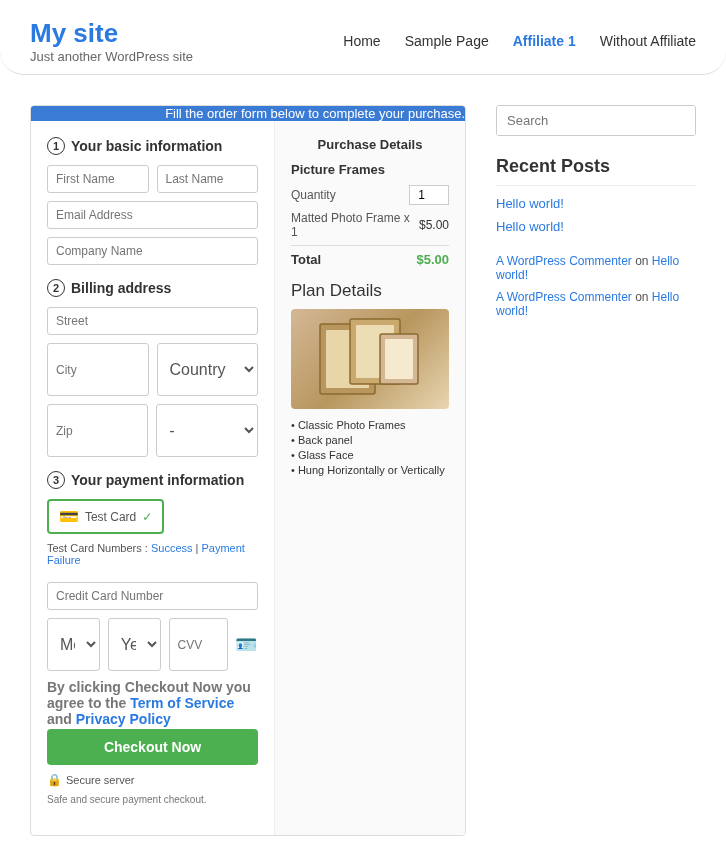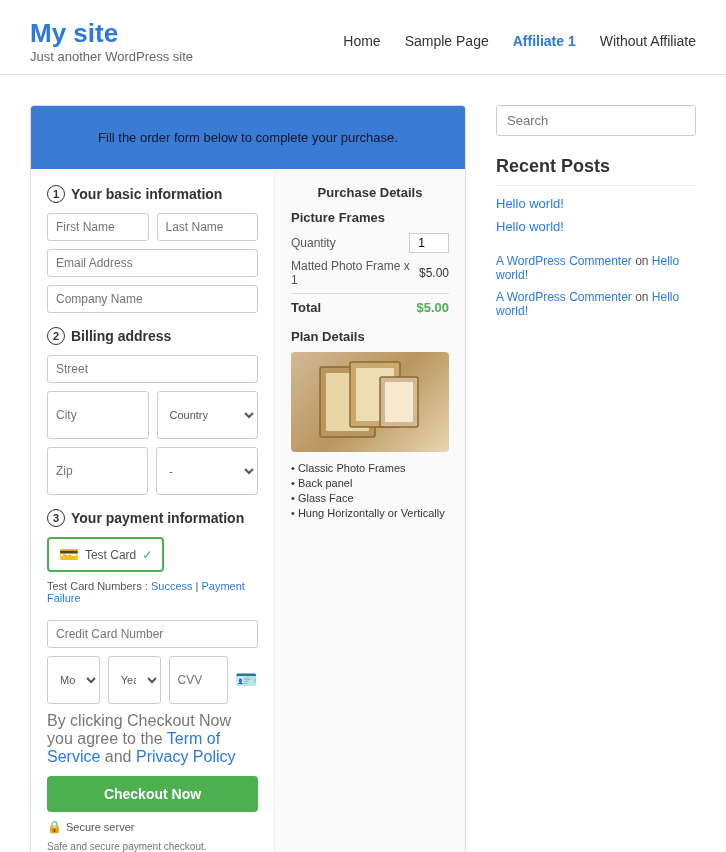--- a/index.html
+++ b/index.html
@@ -1,69 +1,69 @@
 <!DOCTYPE html>
 <html><head>
   <meta charset="utf-8">
   <style>
     * { box-sizing: border-box; margin: 0; padding: 0; }
     body { font-family: Arial, sans-serif; font-size: 14px; color: #333; background: #fff; }
 
     
-    .header { display: flex; align-items: center; justify-content: space-between; padding: 18px 30px 10px; border-bottom: 1px solid #ddd; }
+    .header { display: flex; align-items: center; justify-content: space-between; padding: 18px 30px 10px; border-bottom: 1px solid #ddd; border-radius: 24px; }
     .site-title h1 { font-size: 26px; color: #2a7ae2; font-weight: bold; }
     .site-title p { font-size: 13px; color: #666; }
     .nav { display: flex; gap: 24px; align-items: center; }
     .nav a { text-decoration: none; color: #333; font-size: 14px; }
     .nav a.active { color: #2a7ae2; font-weight: bold; }
 
     
     .main-wrapper { display: flex; padding: 30px 30px 20px; gap: 30px; }
     .content-area { flex: 1; max-width: 480px; }
     .page-title { font-size: 26px; font-weight: bold; color: #222; margin-bottom: 20px; }
 
     
     .checkout-card { border: 1px solid #ddd; border-radius: 4px; overflow: hidden; }
-    .checkout-header { background: #3a7bd5; color: #0f172a; text-align: center; padding: 24px; font-size: 13px; }
+    .checkout-header { background: #3a7bd5; color: #ffffff; text-align: right; padding: 0; font-size: 13px; }
     .checkout-body { display: flex; }
     .form-section { flex: 1; padding: 16px; border-right: 1px solid #eee; }
     .details-section { width: 190px; padding: 16px; background: #fafafa; }
 
     
     .section-title { font-size: 14px; font-weight: bold; margin-bottom: 10px; display: flex; align-items: center; gap: 6px; }
     .section-num { display: inline-flex; align-items: center; justify-content: center; width: 18px; height: 18px; border: 1.5px solid #333; border-radius: 50%; font-size: 11px; }
     .form-row { display: flex; gap: 8px; margin-bottom: 8px; }
     .form-input { width: 100%; border: 1px solid #ccc; border-radius: 3px; padding: 6px 8px; font-size: 12px; color: #555; background: #fff; }
-    .form-select { width: 100%; border: 1px solid #ccc; border-radius: 3px; padding: 16px 8px; font-size: 11px; color: #555; background: #fff; appearance: auto; }
+    .form-select { width: 100%; border: 1px solid #ccc; border-radius: 3px; padding: 16px 8px; font-size: 16px; color: #555; background: #fff; appearance: auto; }
     .form-section-block { margin-bottom: 14px; }
 
     
     .payment-card-btn { display: flex; align-items: center; gap: 6px; border: 2px solid #4caf50; border-radius: 4px; padding: 6px 10px; width: fit-content; font-size: 12px; color: #555; cursor: pointer; margin-bottom: 8px; }
     .payment-card-btn .card-icon { font-size: 16px; }
     .payment-card-btn .check { color: #4caf50; font-size: 12px; }
     .test-card-links { font-size: 11px; color: #555; margin-bottom: 16px; }
     .test-card-links a { color: #2a7ae2; text-decoration: none; }
-    .tos-text { font-size: 16px; color: #777; margin-bottom: 10px; }
+    .tos-text { font-size: 14px; color: #777; margin-bottom: 2px; font-weight: bold; }
     .tos-text a { color: #2a7ae2; text-decoration: none; }
 
     
     .checkout-btn { background: #4caf50; color: #fff; border: none; border-radius: 4px; padding: 10px 20px; font-size: 14px; font-weight: bold; cursor: pointer; width: 100%; margin-bottom: 8px; }
     .secure-info { display: flex; align-items: center; gap: 4px; font-size: 11px; color: #555; margin-bottom: 4px; }
     .secure-text-small { font-size: 10px; color: #777; margin-top: 7px; }
 
     
     .details-title { font-size: 13px; font-weight: bold; text-align: center; margin-bottom: 10px; }
     .product-name { font-size: 13px; font-weight: bold; margin-bottom: 8px; }
     .detail-row { display: flex; justify-content: space-between; align-items: center; margin-bottom: 6px; font-size: 12px; }
     .detail-row .label { color: #555; }
     .qty-input { width: 40px; border: 1px solid #ccc; padding: 2px 4px; text-align: center; font-size: 12px; }
     .price { color: #333; }
     .total-row { display: flex; justify-content: space-between; border-top: 1px solid #ddd; padding-top: 6px; font-size: 13px; font-weight: bold; margin-top: 4px; }
     .total-price { color: #4caf50; }
-    .plan-title { font-size: 13px; font-weight: bold; margin: 14px 0 8px; }
+    .plan-title { font-size: 17px; font-weight: normal; margin: 14px 0 8px; }
     .product-image { width: 100%; height: 100px; background: linear-gradient(135deg, #d4b896, #b8965e, #e8d5b0); border-radius: 4px; margin-bottom: 10px; display: flex; align-items: center; justify-content: center; overflow: hidden; }
     .plan-features { font-size: 11px; color: #333; list-style: none; }
     .plan-features li::before { content: "• "; }
     .plan-features li { margin-bottom: 3px; }
 
     
     .sidebar { width: 200px; }
     .search-box { display: flex; border: 1px solid #ccc; border-radius: 3px; overflow: hidden; margin-bottom: 20px; }
     .search-box input { flex: 1; border: none; padding: 7px 10px; font-size: 13px; outline: none; }
     .search-box button { background: #fff; border: none; padding: 7px 8px; cursor: pointer; color: #555; }

